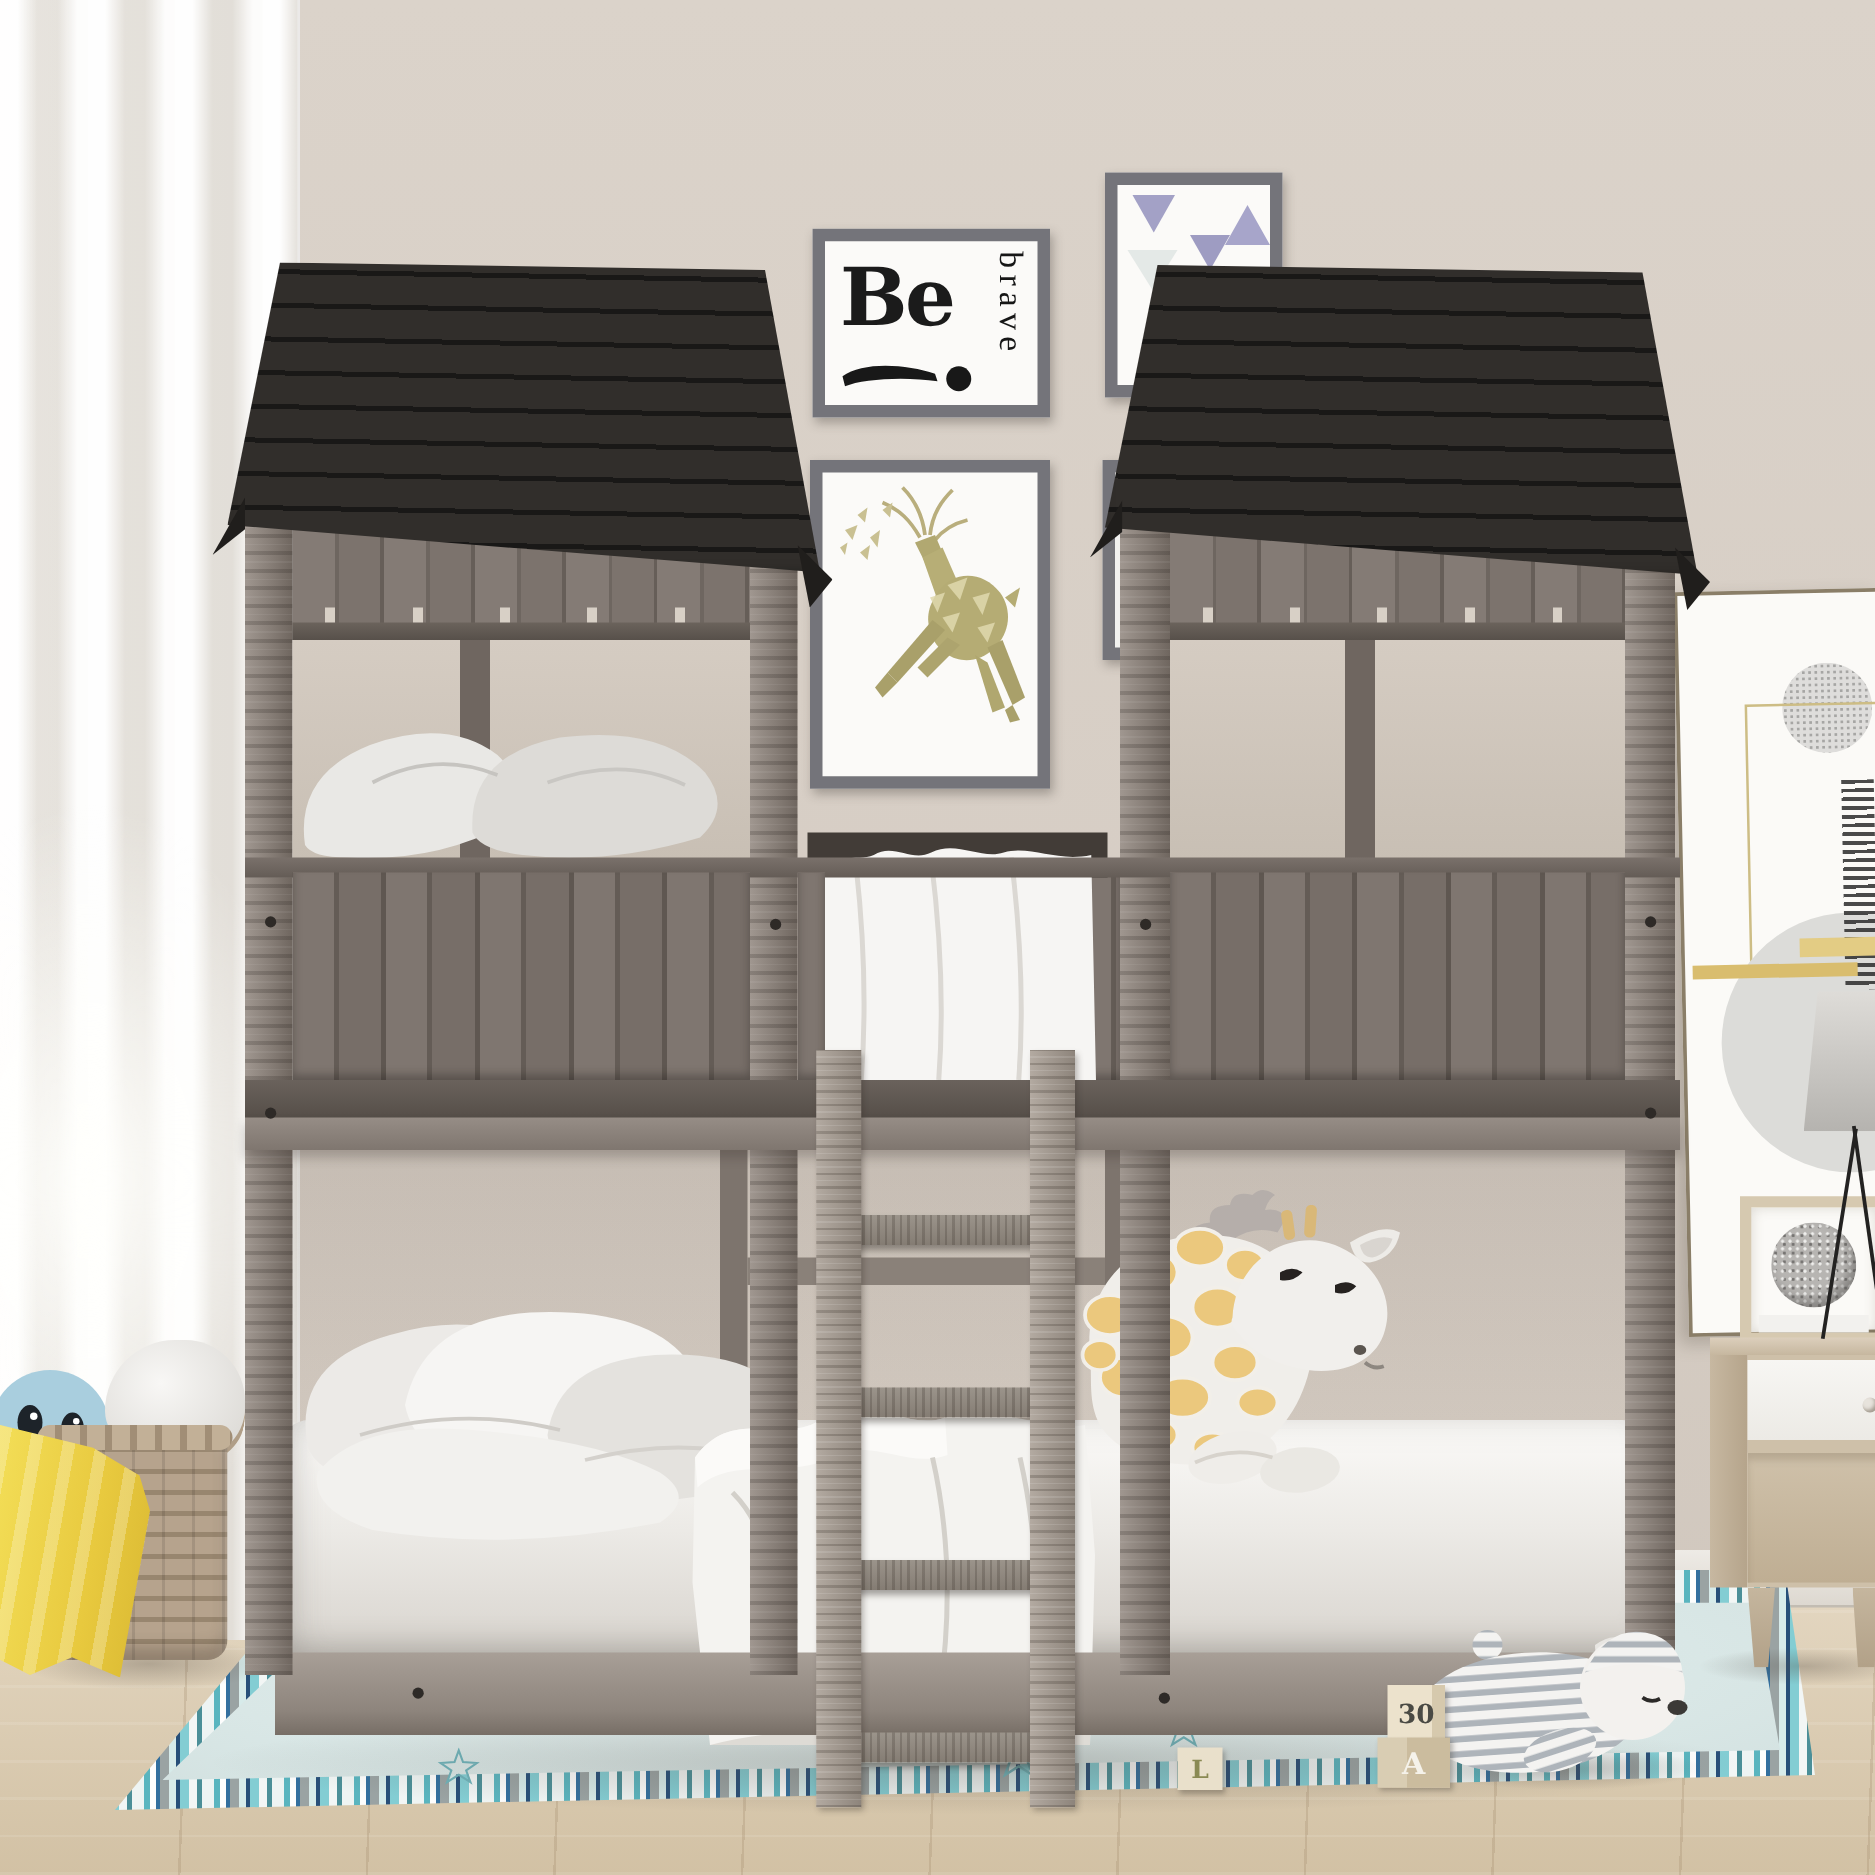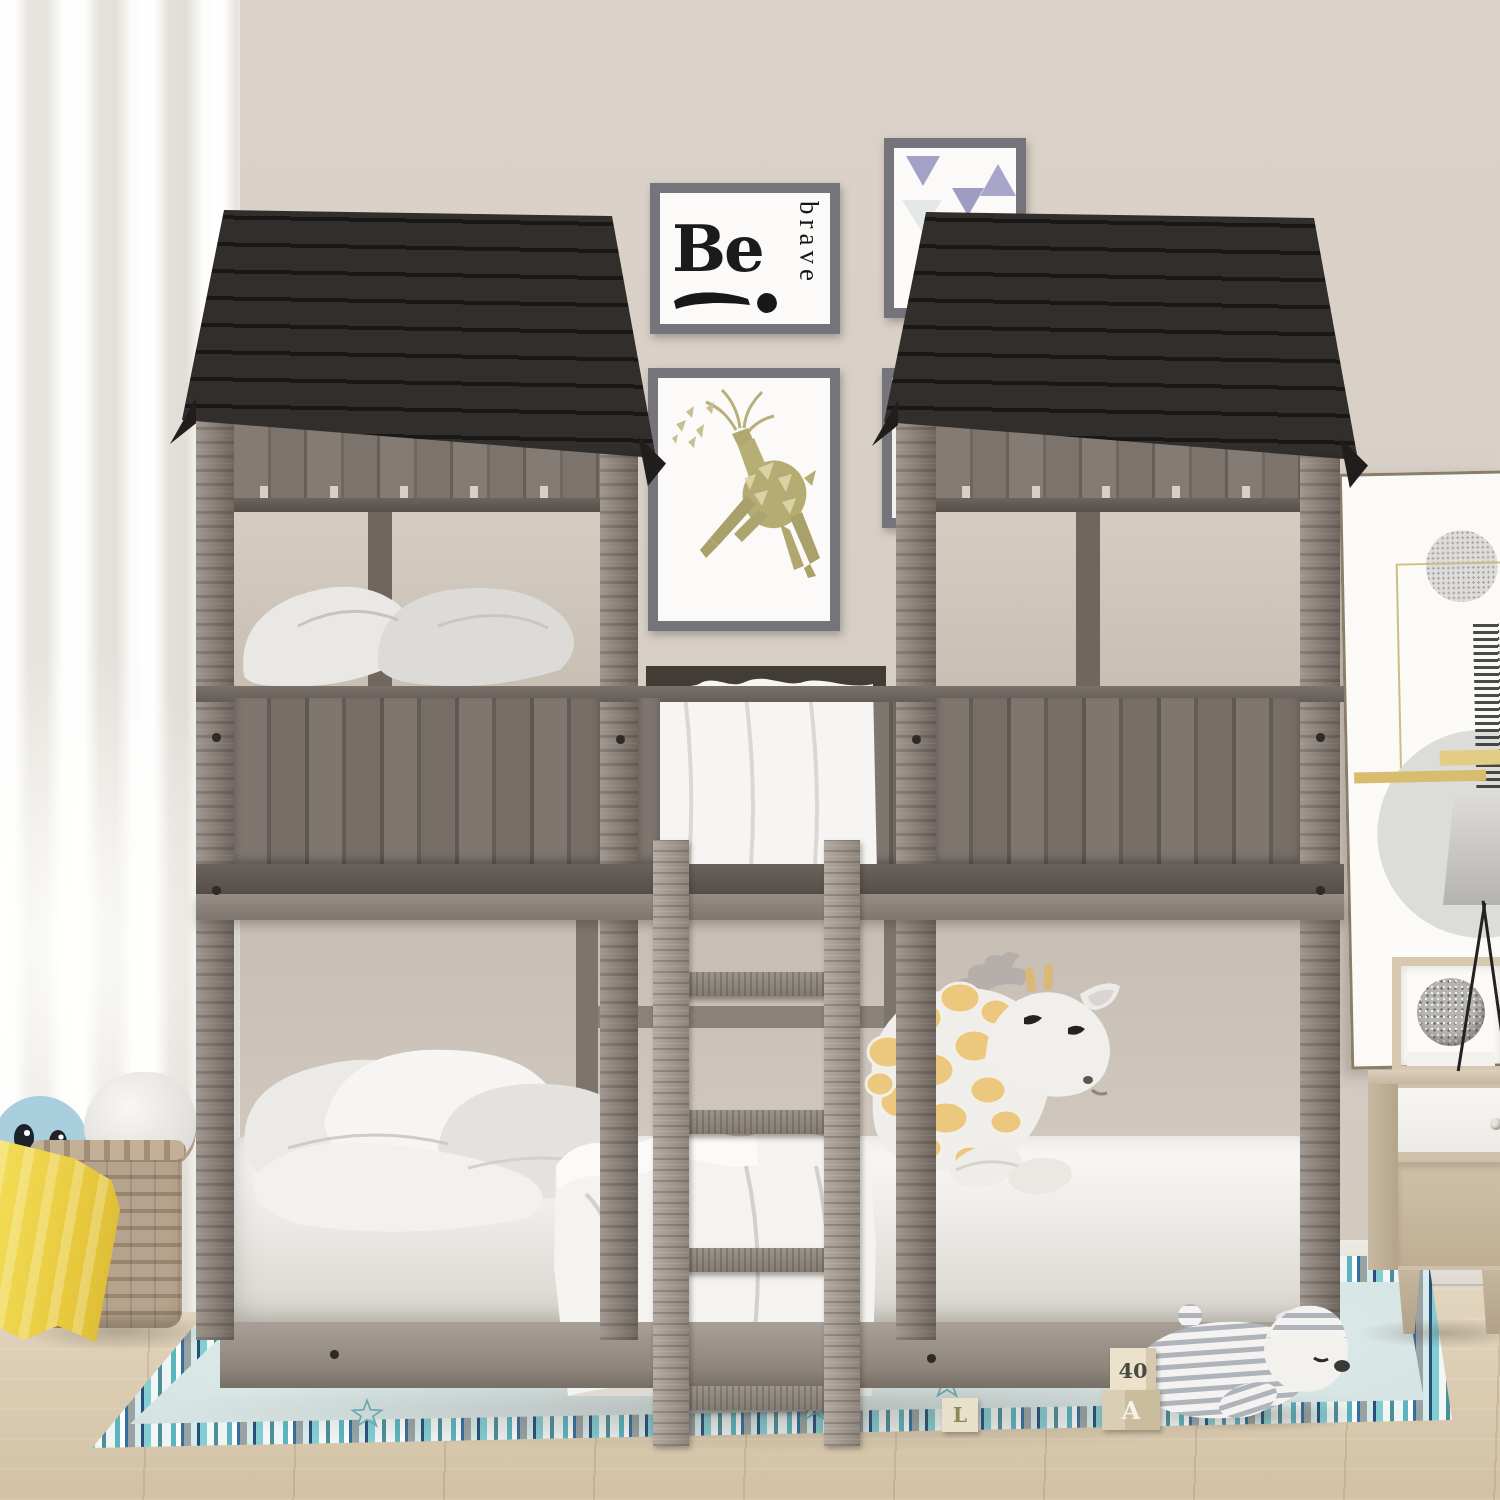--- a/index.html
+++ b/index.html
@@ -42,21 +42,21 @@
   .frame{border:10px solid #74747a;background:#fbfaf8;box-shadow:2px 4px 8px rgba(60,55,50,.35);z-index:8;}
   .f-triangles{left:884px;top:138px;width:122px;height:160px;}
   .tri{position:absolute;width:0;height:0;}
   .tri-faint1{left:8px;top:52px;border-left:20px solid transparent;border-right:20px solid transparent;border-top:32px solid #e4e9e7;}
   .tri-faint2{left:58px;top:86px;border-left:18px solid transparent;border-right:18px solid transparent;border-bottom:30px solid #e0e6e4;}
   .tri-l1{left:12px;top:8px;border-left:17px solid transparent;border-right:17px solid transparent;border-top:30px solid #a3a1c6;}
   .tri-l2{left:58px;top:40px;border-left:16px solid transparent;border-right:16px solid transparent;border-top:28px solid #9e9cc2;}
   .tri-l3{left:86px;top:16px;border-left:18px solid transparent;border-right:18px solid transparent;border-bottom:32px solid #a7a5ca;}
   .f-hidden{left:882px;top:368px;width:100px;height:140px;background:#f1f1ef;}
   .f-bebrave{left:650px;top:183px;width:170px;height:131px;}
-  .be-word{position:absolute;left:12px;top:18px;font-family:"DejaVu Serif",serif;font-weight:700;font-size:64px;color:#1b1b1b;letter-spacing:-2px;}
+  .be-word{position:absolute;left:12px;top:8px;font-family:"DejaVu Serif",serif;font-weight:700;font-size:64px;color:#1b1b1b;letter-spacing:-2px;}
   .brave-word{position:absolute;right:6px;top:8px;height:118px;writing-mode:vertical-rl;font-family:"Liberation Serif",serif;font-size:27px;letter-spacing:5px;color:#161616;}
   .f-deer{left:648px;top:368px;width:172px;height:243px;}
   .f-deer svg{position:absolute;left:0;top:0;}
 
   
   .lean-frame{left:1345px;top:472px;width:160px;height:590px;z-index:10;
     border:3px solid #8a7e68;background:#fbfaf7;transform:rotate(-1.2deg);
     box-shadow:-8px 6px 14px rgba(70,62,52,.25);}
   .art-small-circle{left:82px;top:56px;width:72px;height:72px;border-radius:50%;background:#dedddb;
     background-image:radial-gradient(rgba(120,120,118,.55) 1px, transparent 1.4px);background-size:5px 5px;}
@@ -463,21 +463,21 @@
     <circle cx="62" cy="22" r="12" fill="url(#bs)"></circle>
     <ellipse cx="95" cy="76" rx="90" ry="48" fill="url(#bs)" transform="rotate(-4 95 76)"></ellipse>
     <path d="M148,22 q14,-10 22,-4 q-2,14 -14,16 q-8,0 -8,-12 Z" fill="#e8e6e2"></path>
     <circle cx="178" cy="56" r="42" fill="#f3f1ee"></circle>
     <path d="M140,44 Q160,2 196,14 Q216,22 218,44 Q180,30 140,44 Z" fill="url(#bs)"></path>
     <path d="M186,64 q7,5 14,1" stroke="#2b2a28" stroke-width="3" fill="none"></path>
     <ellipse cx="214" cy="72" rx="8" ry="6" fill="#3b3936"></ellipse>
     <ellipse cx="120" cy="106" rx="30" ry="16" fill="url(#bs)" transform="rotate(-18 120 106)"></ellipse>
   </svg>
   <div class="abs block block-20">
-      <span>40</span>
+      <span>30</span>
     </div>
   <div class="abs block block-a">
       <span>A</span>
     </div>
   <div class="abs block block-l">
       <span>L</span>
     </div>
 
 </div>
 

